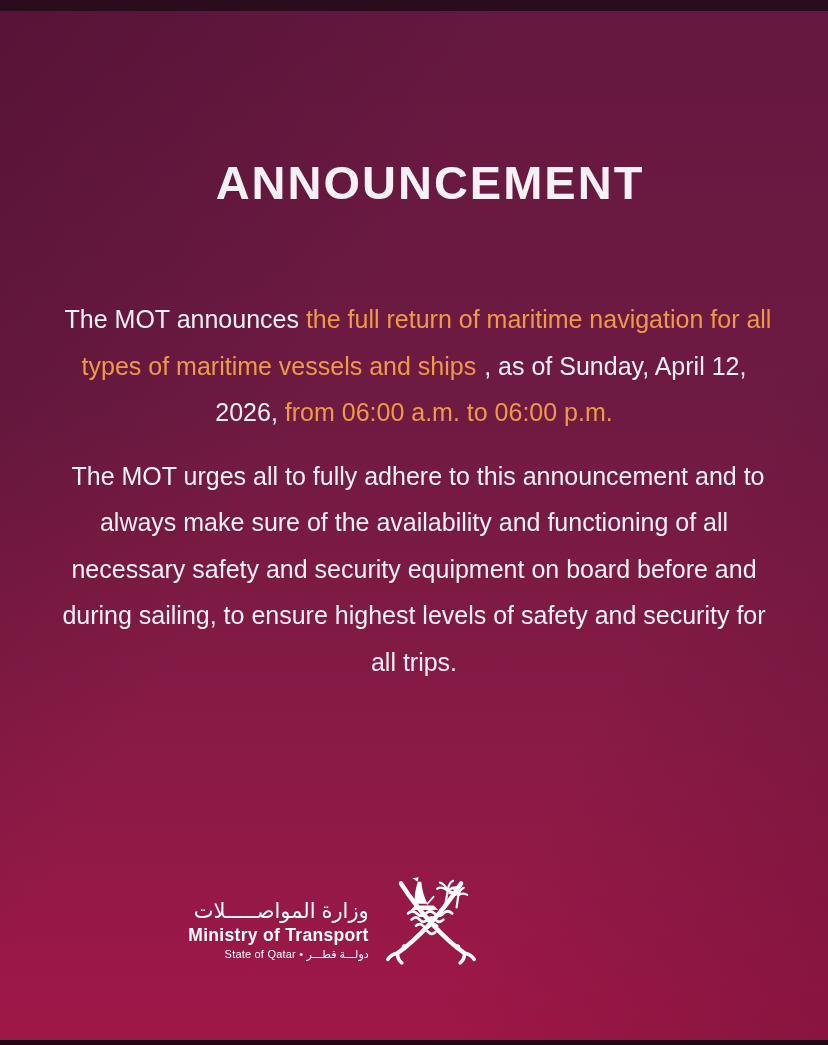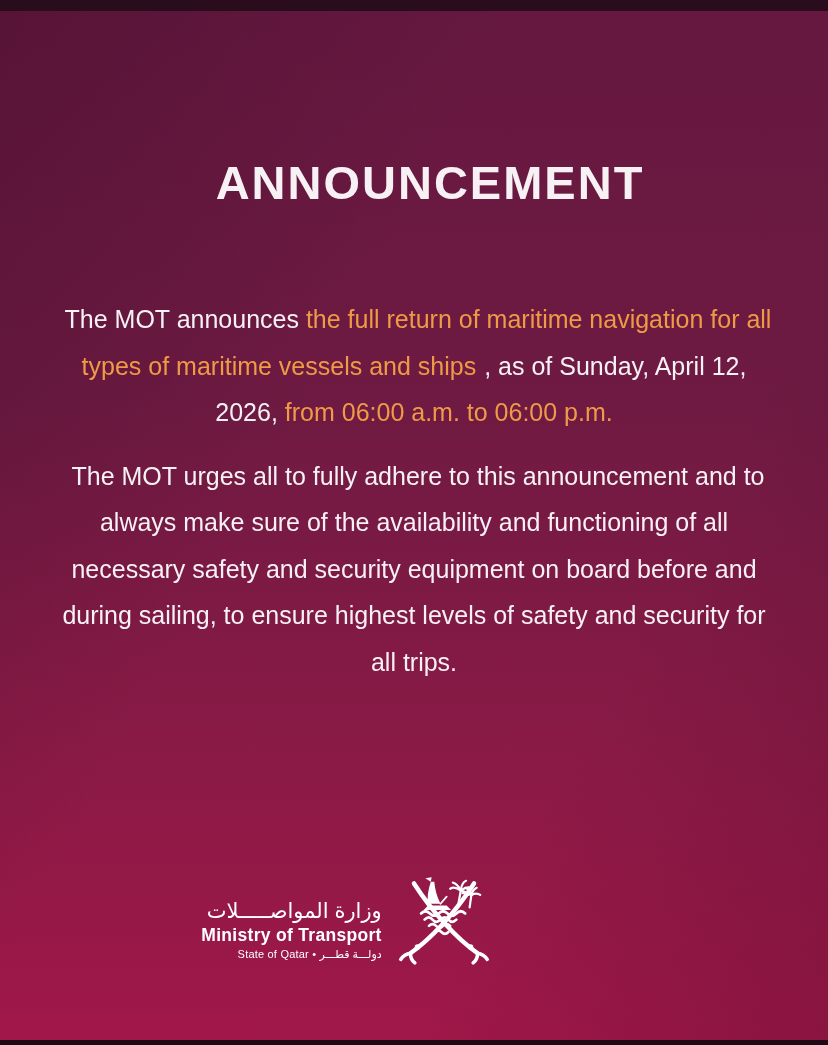--- a/index.html
+++ b/index.html
@@ -37,21 +37,21 @@
     font-size: 25px;
     line-height: 46.5px;
     font-weight: 400;
   }
   .content p { margin: 0 0 17px 0; }
   .seg-white { color: #f7f1f5; margin-left: 8px; }
   .seg-orange { color: #ef9a46; }
 
   .logo {
     position: absolute; top: 864px; left: 0; width: 672px;
-    display: flex; justify-content: center; align-items: center; padding-left: 13px;
+    display: flex; justify-content: center; align-items: center;
   }
   .logo-text {
     text-align: right;
     color: #ffffff;
     margin-right: 9px;
     padding-top: 26px;
   }
   .logo-arabic   { font-size: 21px; line-height: 26px; }
   .logo-english  { font-size: 17.5px; line-height: 23px; font-weight: 700; letter-spacing: 0.3px; }
   .logo-tagline  { font-size: 11px;  line-height: 15px; font-weight: 400; letter-spacing: 0.2px; }

